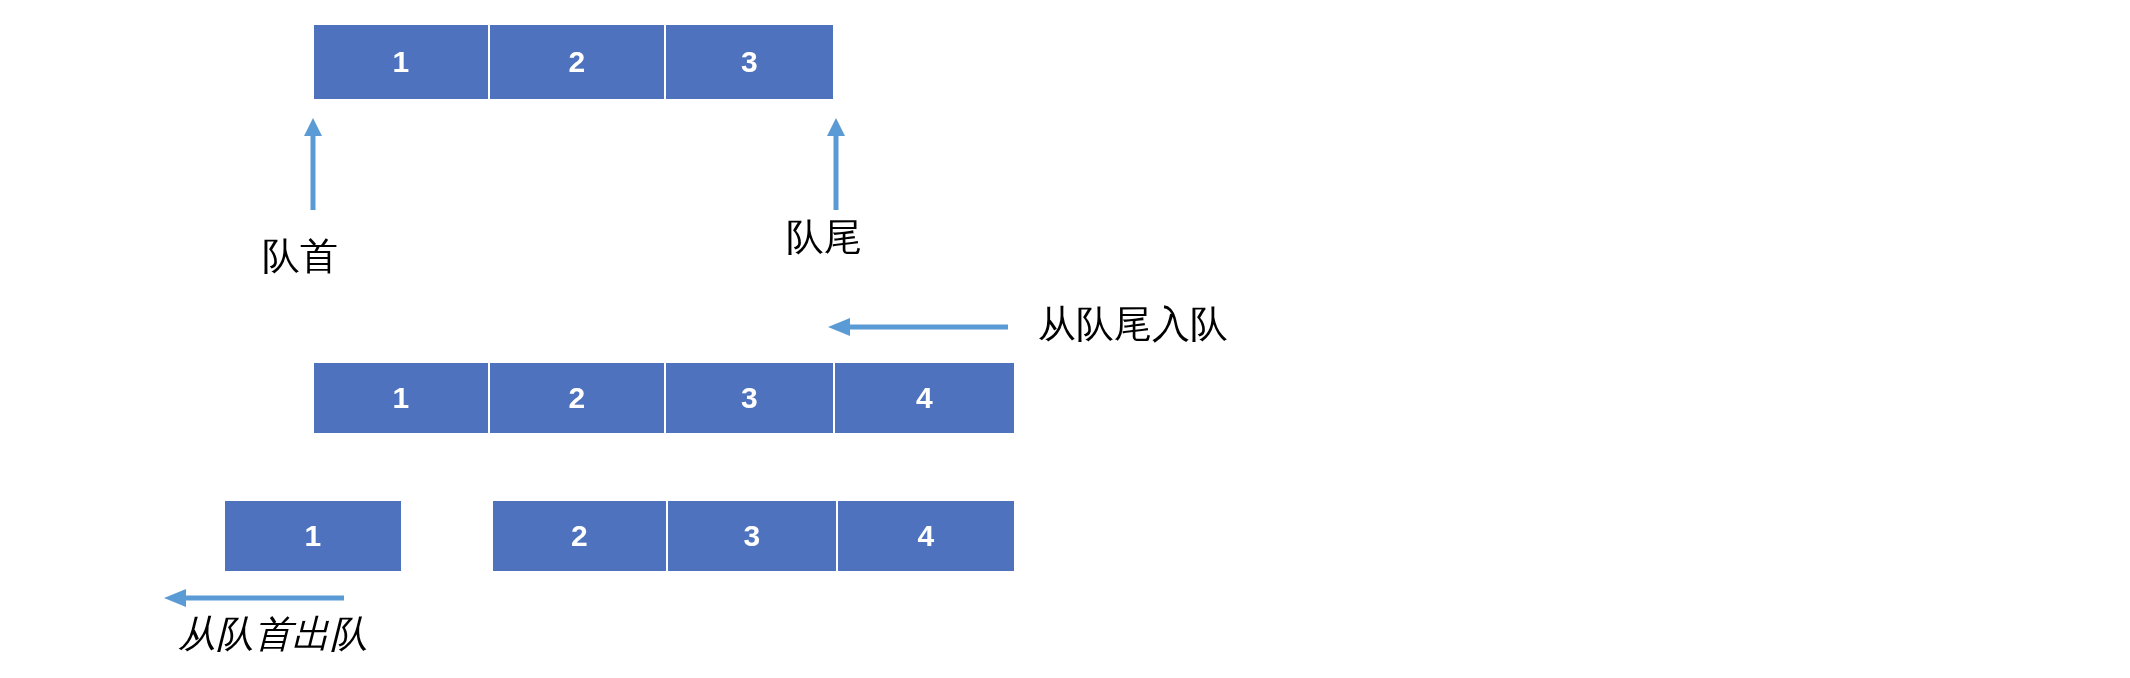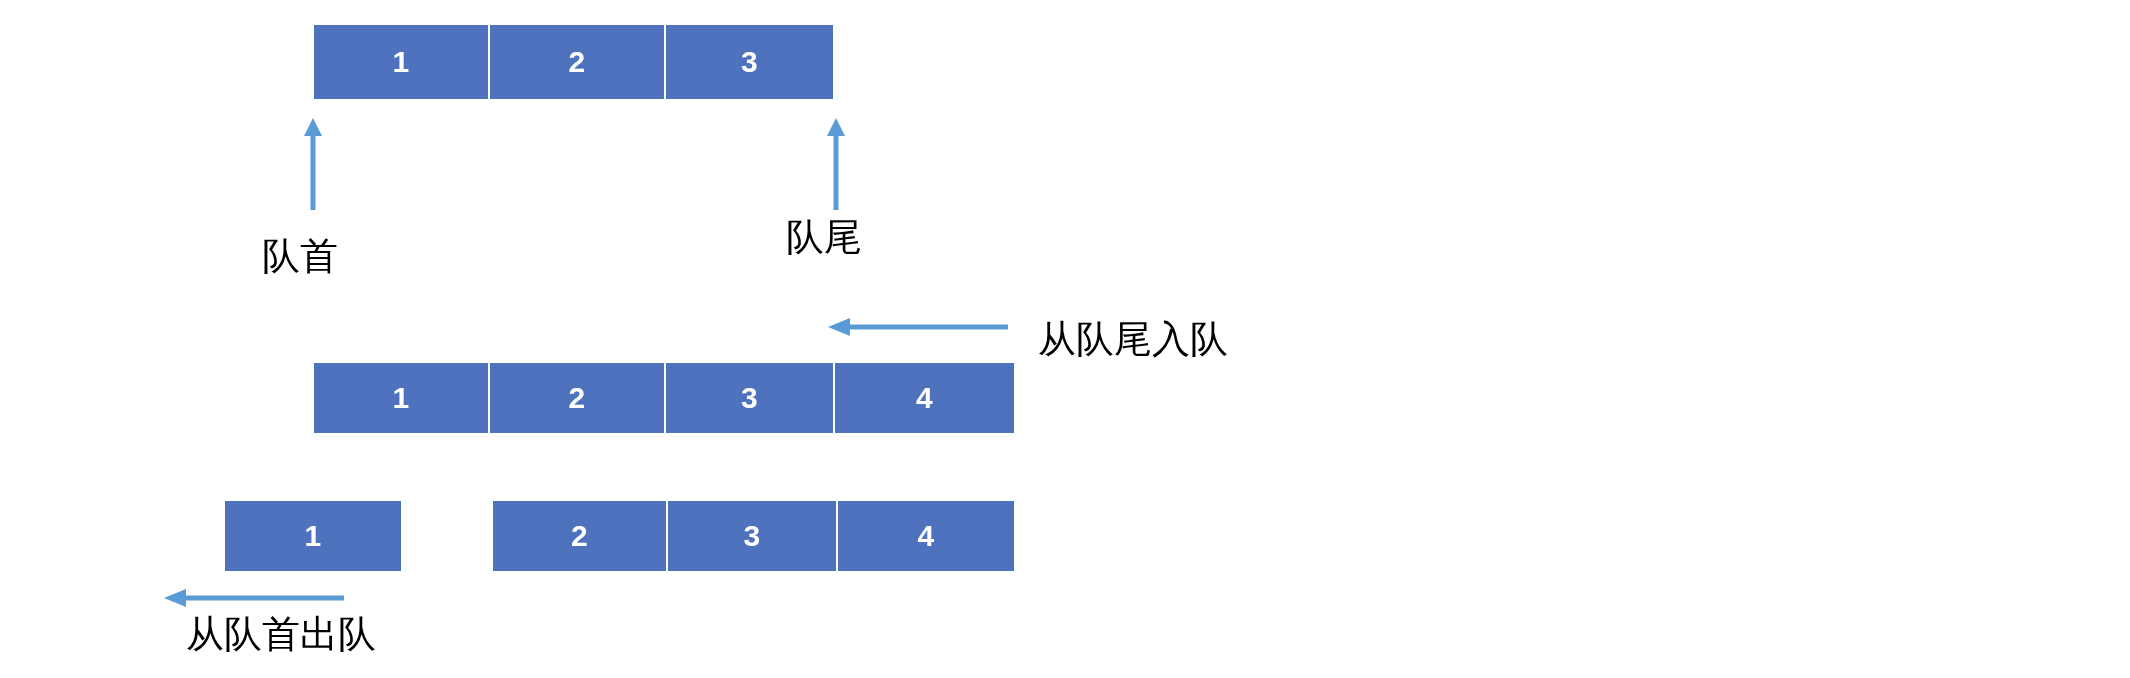--- a/index.html
+++ b/index.html
@@ -75,34 +75,34 @@
     </svg>
   </div>
   <div class="label" style="left:786px; top:218px;text-align:center;">队尾</div>
 
   <div class="arrow" style="left:828px; top:315px; width:180px; height:24px;">
     <svg width="180" height="24" viewBox="0 0 180 24">
       <line x1="180" y1="12" x2="22" y2="12" stroke="#5B9BD5" stroke-width="5"></line>
       <polygon points="0,12 22,3 22,21" fill="#5B9BD5"></polygon>
     </svg>
   </div>
-  <div class="label" style="left:1038px; top:320px;text-align:center;">从队尾入队</div>
+  <div class="label" style="left:1038px; top:305px;text-align:center;">从队尾入队</div>
 
   <div class="cell" style="left:313px; top:362px; width:176px; height:72px;">1</div>
   <div class="cell" style="left:489px; top:362px; width:176px; height:72px;">2</div>
   <div class="cell" style="left:665px; top:362px; width:169px; height:72px;">3</div>
   <div class="cell" style="left:834px; top:362px; width:181px; height:72px;">4</div>
 
   <div class="cell" style="left:224px; top:500px; width:178px; height:72px;">1</div>
 
   <div class="cell" style="left:492px; top:500px; width:175px; height:72px;">2</div>
   <div class="cell" style="left:667px; top:500px; width:170px; height:72px;">3</div>
   <div class="cell" style="left:837px; top:500px; width:178px; height:72px;">4</div>
 
   <div class="arrow" style="left:164px; top:586px; width:180px; height:24px;">
     <svg width="180" height="24" viewBox="0 0 180 24">
       <line x1="180" y1="12" x2="22" y2="12" stroke="#5B9BD5" stroke-width="5"></line>
       <polygon points="0,12 22,3 22,21" fill="#5B9BD5"></polygon>
     </svg>
   </div>
-  <div class="label" style="left:186px; top:615px;">从队首出队</div>
+  <div class="label" style="left:178px; top:615px;font-style:italic;">从队首出队</div>
 
 </div>
 
 </body></html>

